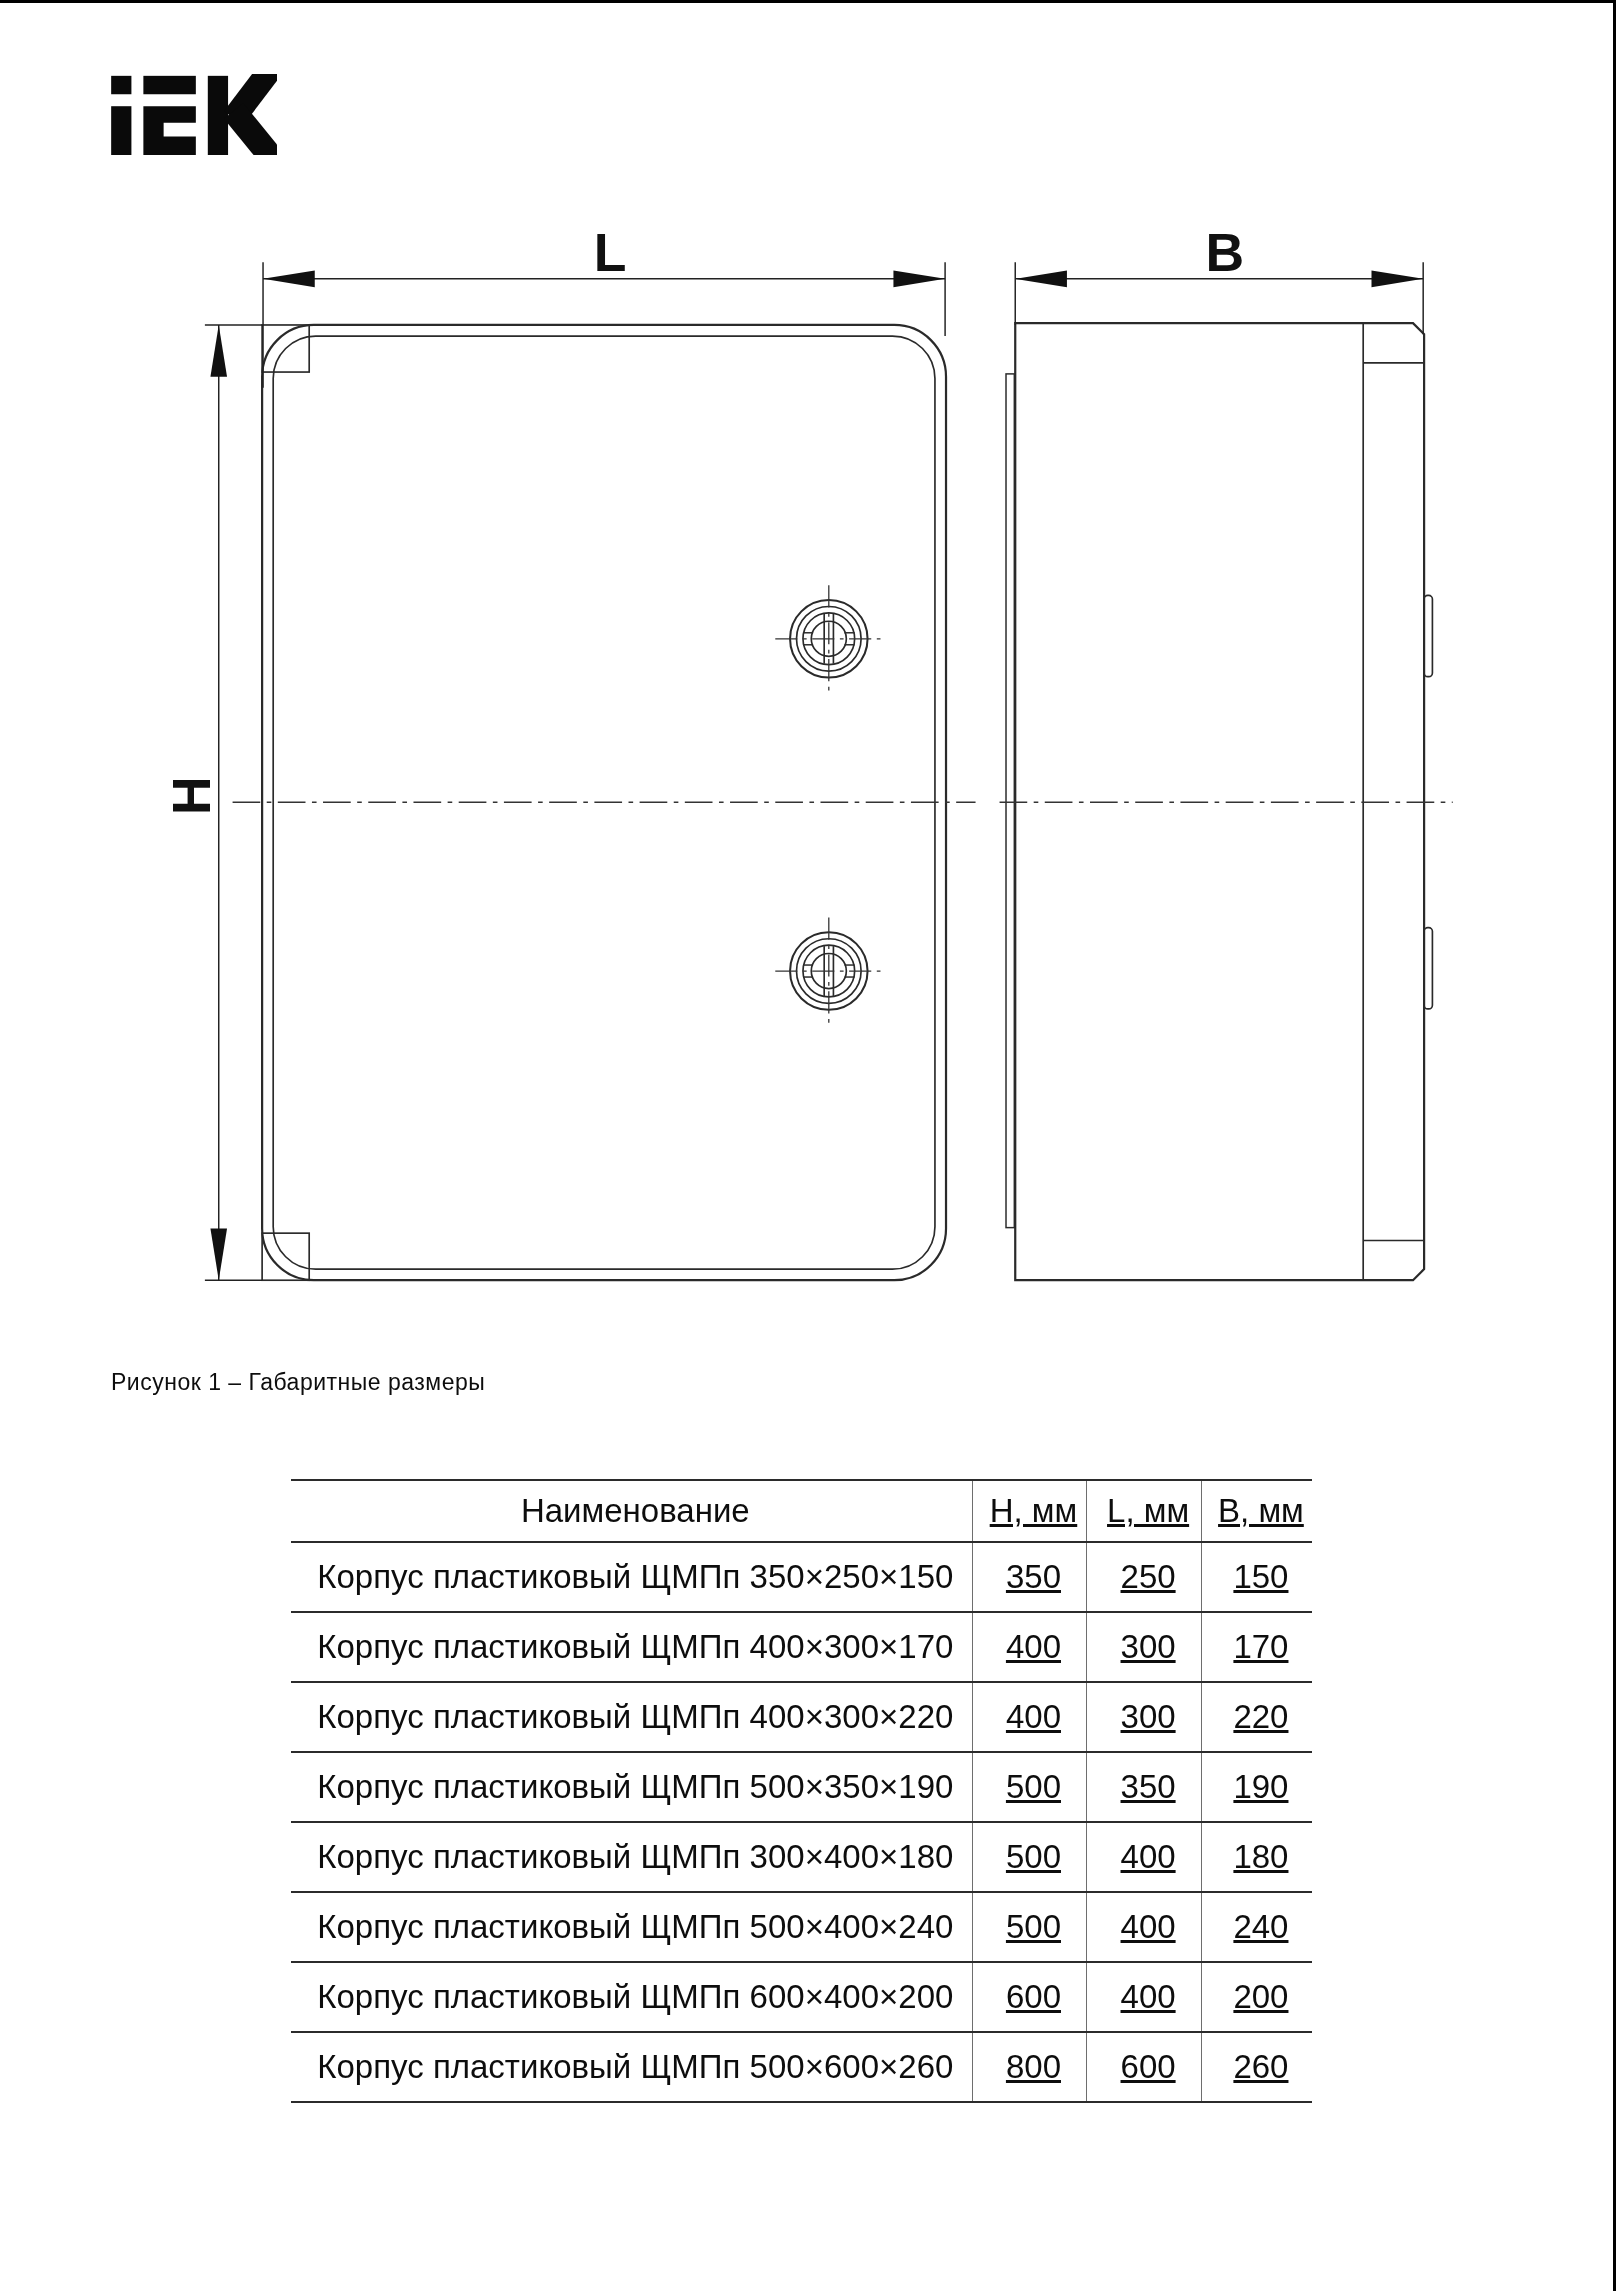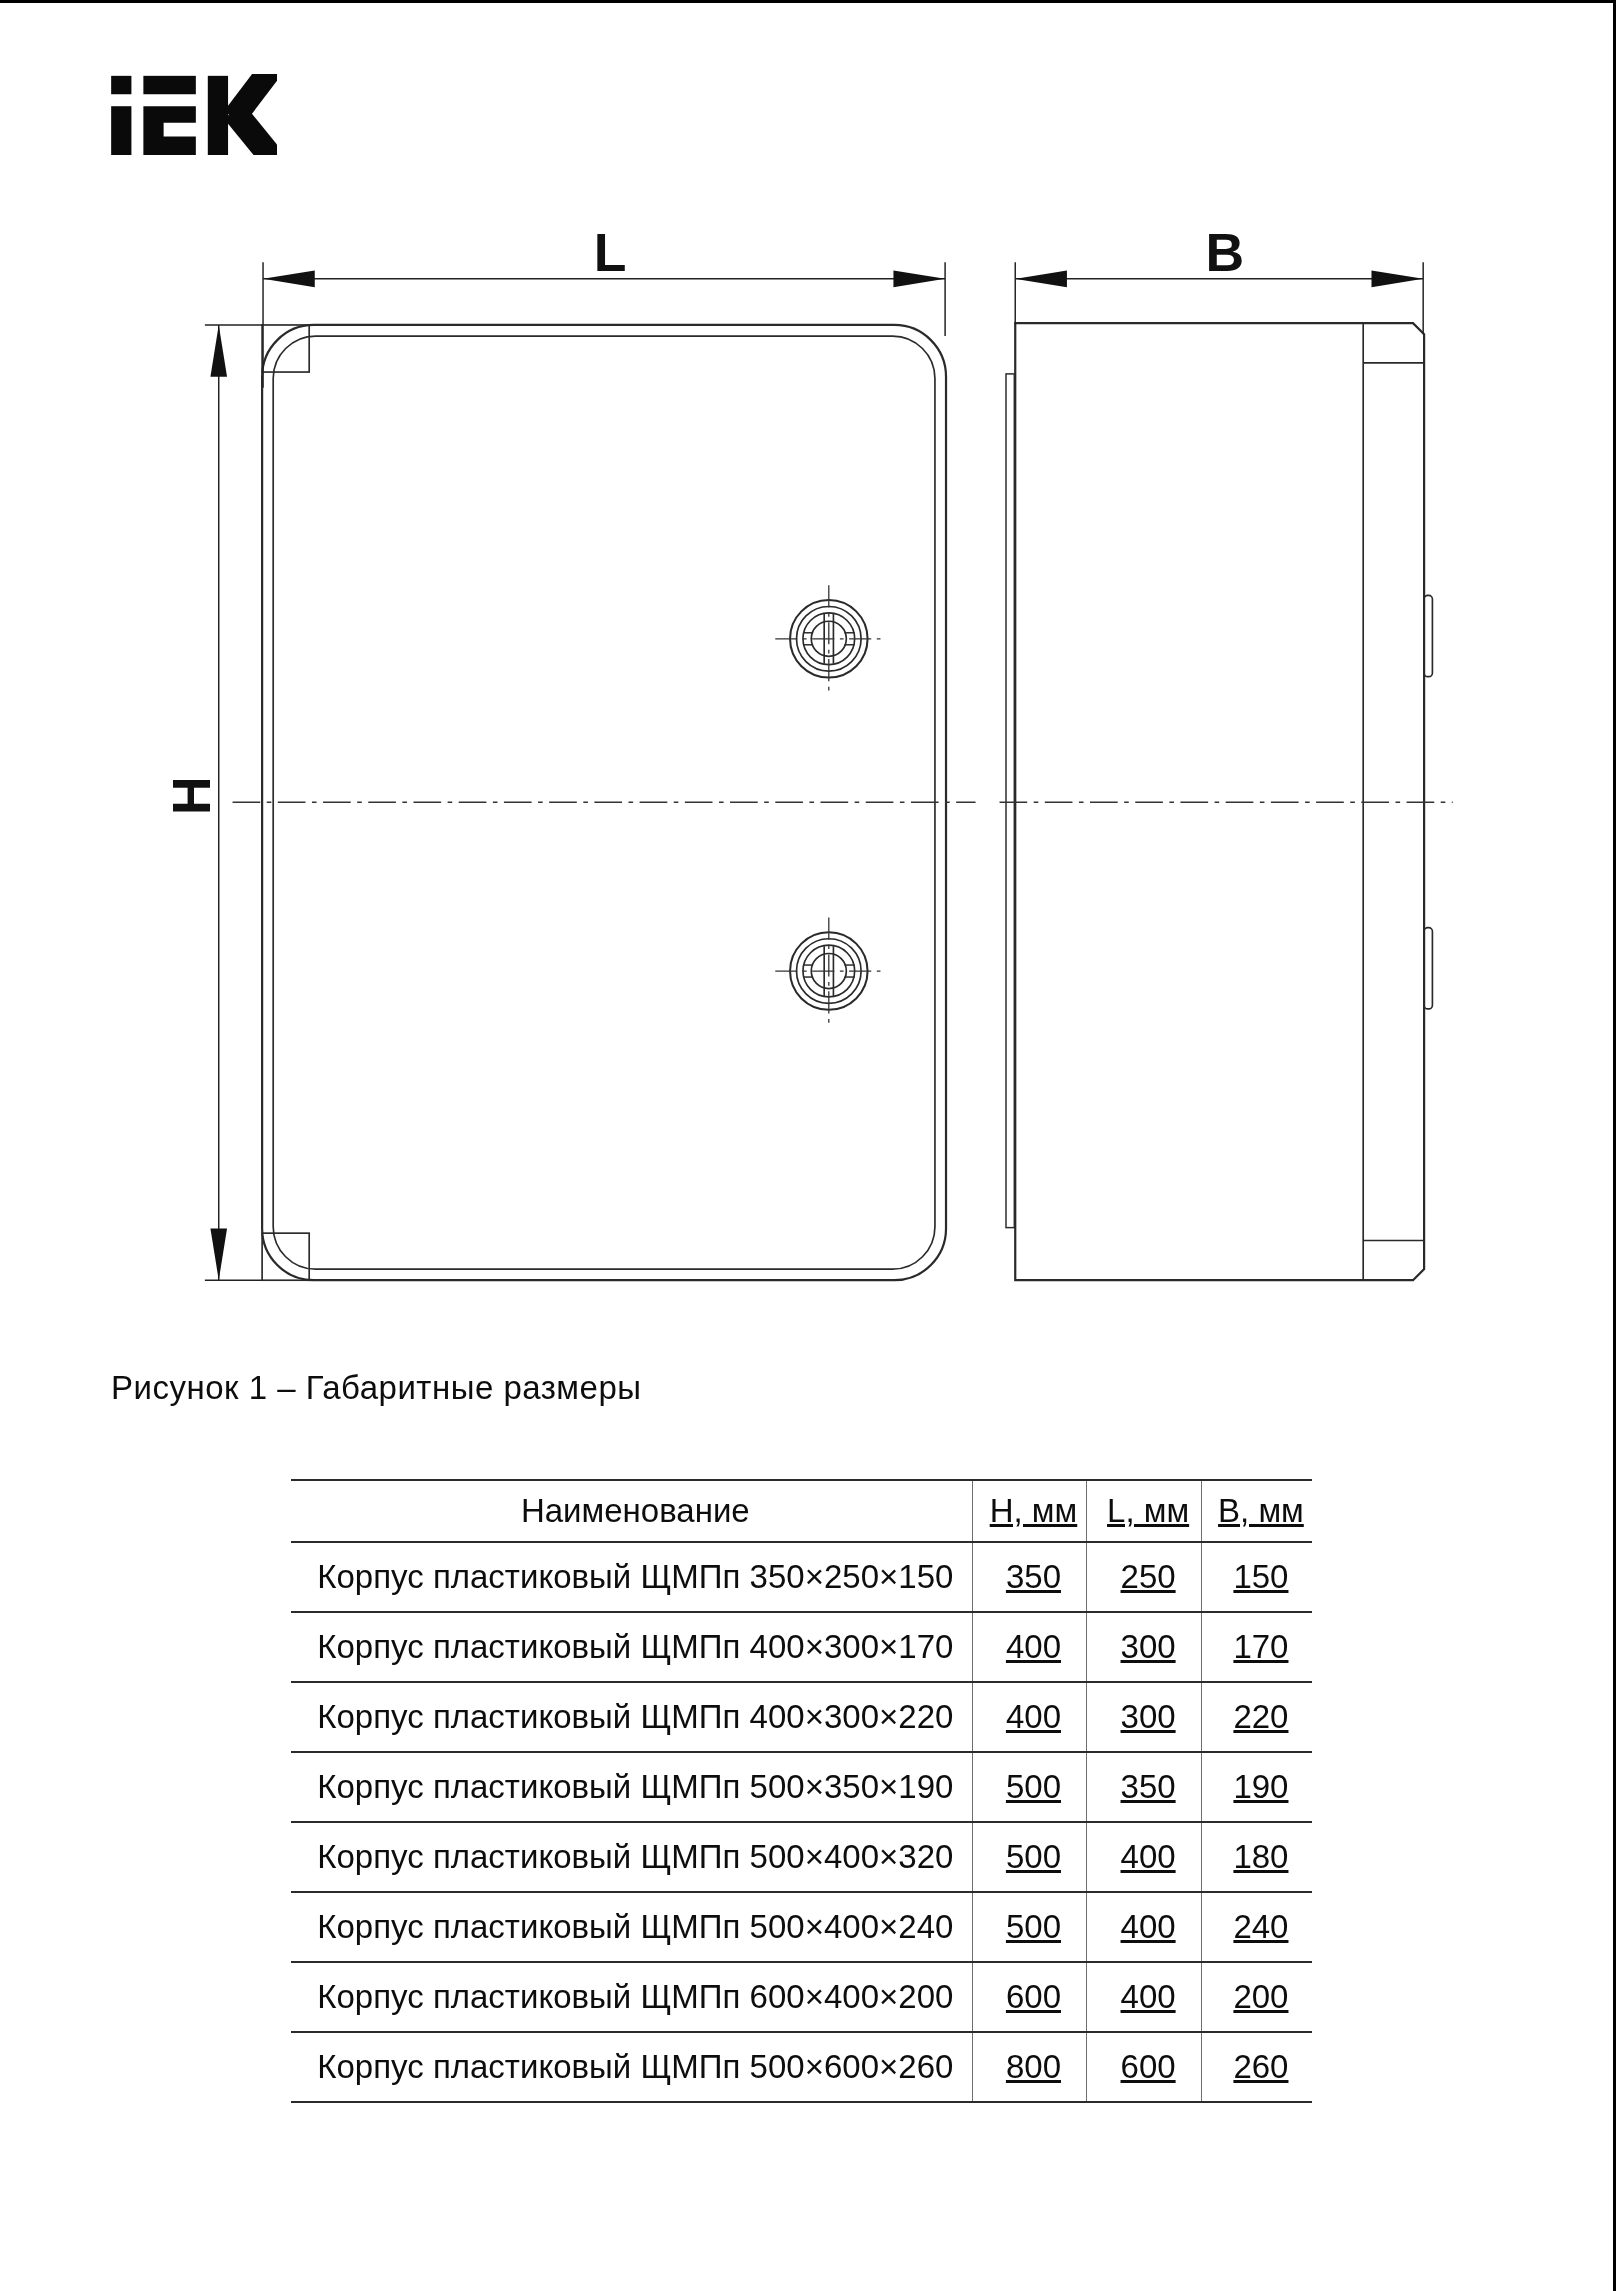--- a/index.html
+++ b/index.html
@@ -11,21 +11,21 @@
     color:#111;
     overflow:hidden;
   }
   .edge-top{position:absolute;top:0;left:0;width:1617px;height:2.8px;background:#000;}
   .edge-right{position:absolute;top:0;right:0;width:3.7px;height:2292px;background:#000;}
   .logo{position:absolute;left:111px;top:74px;width:166px;height:81px;}
   .drawing{position:absolute;left:0;top:0;width:1617px;height:1440px;}
   .dim-label{font-size:58px;font-weight:600;fill:#111;}
   .caption{
     position:absolute;left:111px;top:1370px;
-    font-size:33px;line-height:1.1;color:#0d0d0d;letter-spacing:0.5px;
+    font-size:23px;line-height:1.1;color:#0d0d0d;letter-spacing:0.5px;
   }
   .spec-table{
     position:absolute;left:291px;top:1479px;width:1021px;
     border-collapse:collapse;table-layout:fixed;
     font-size:33px;color:#0d0d0d;
     border-top:2.8px solid #2b2b2b;border-bottom:2.8px solid #2b2b2b;
   }
   .spec-table th,.spec-table td{
     font-weight:normal;text-align:center;
     padding:0 5.5px 0 13px;vertical-align:middle;
@@ -182,21 +182,21 @@
         </tr>
 
         <tr>
           <td>Корпус пластиковый ЩМПп 500×350×190</td>
           <td>500</td>
           <td>350</td>
           <td>190</td>
         </tr>
 
         <tr>
-          <td>Корпус пластиковый ЩМПп 500×400×320</td>
+          <td>Корпус пластиковый ЩМПп 300×400×180</td>
           <td>500</td>
           <td>400</td>
           <td>180</td>
         </tr>
 
         <tr>
           <td>Корпус пластиковый ЩМПп 500×400×240</td>
           <td>500</td>
           <td>400</td>
           <td>240</td>

